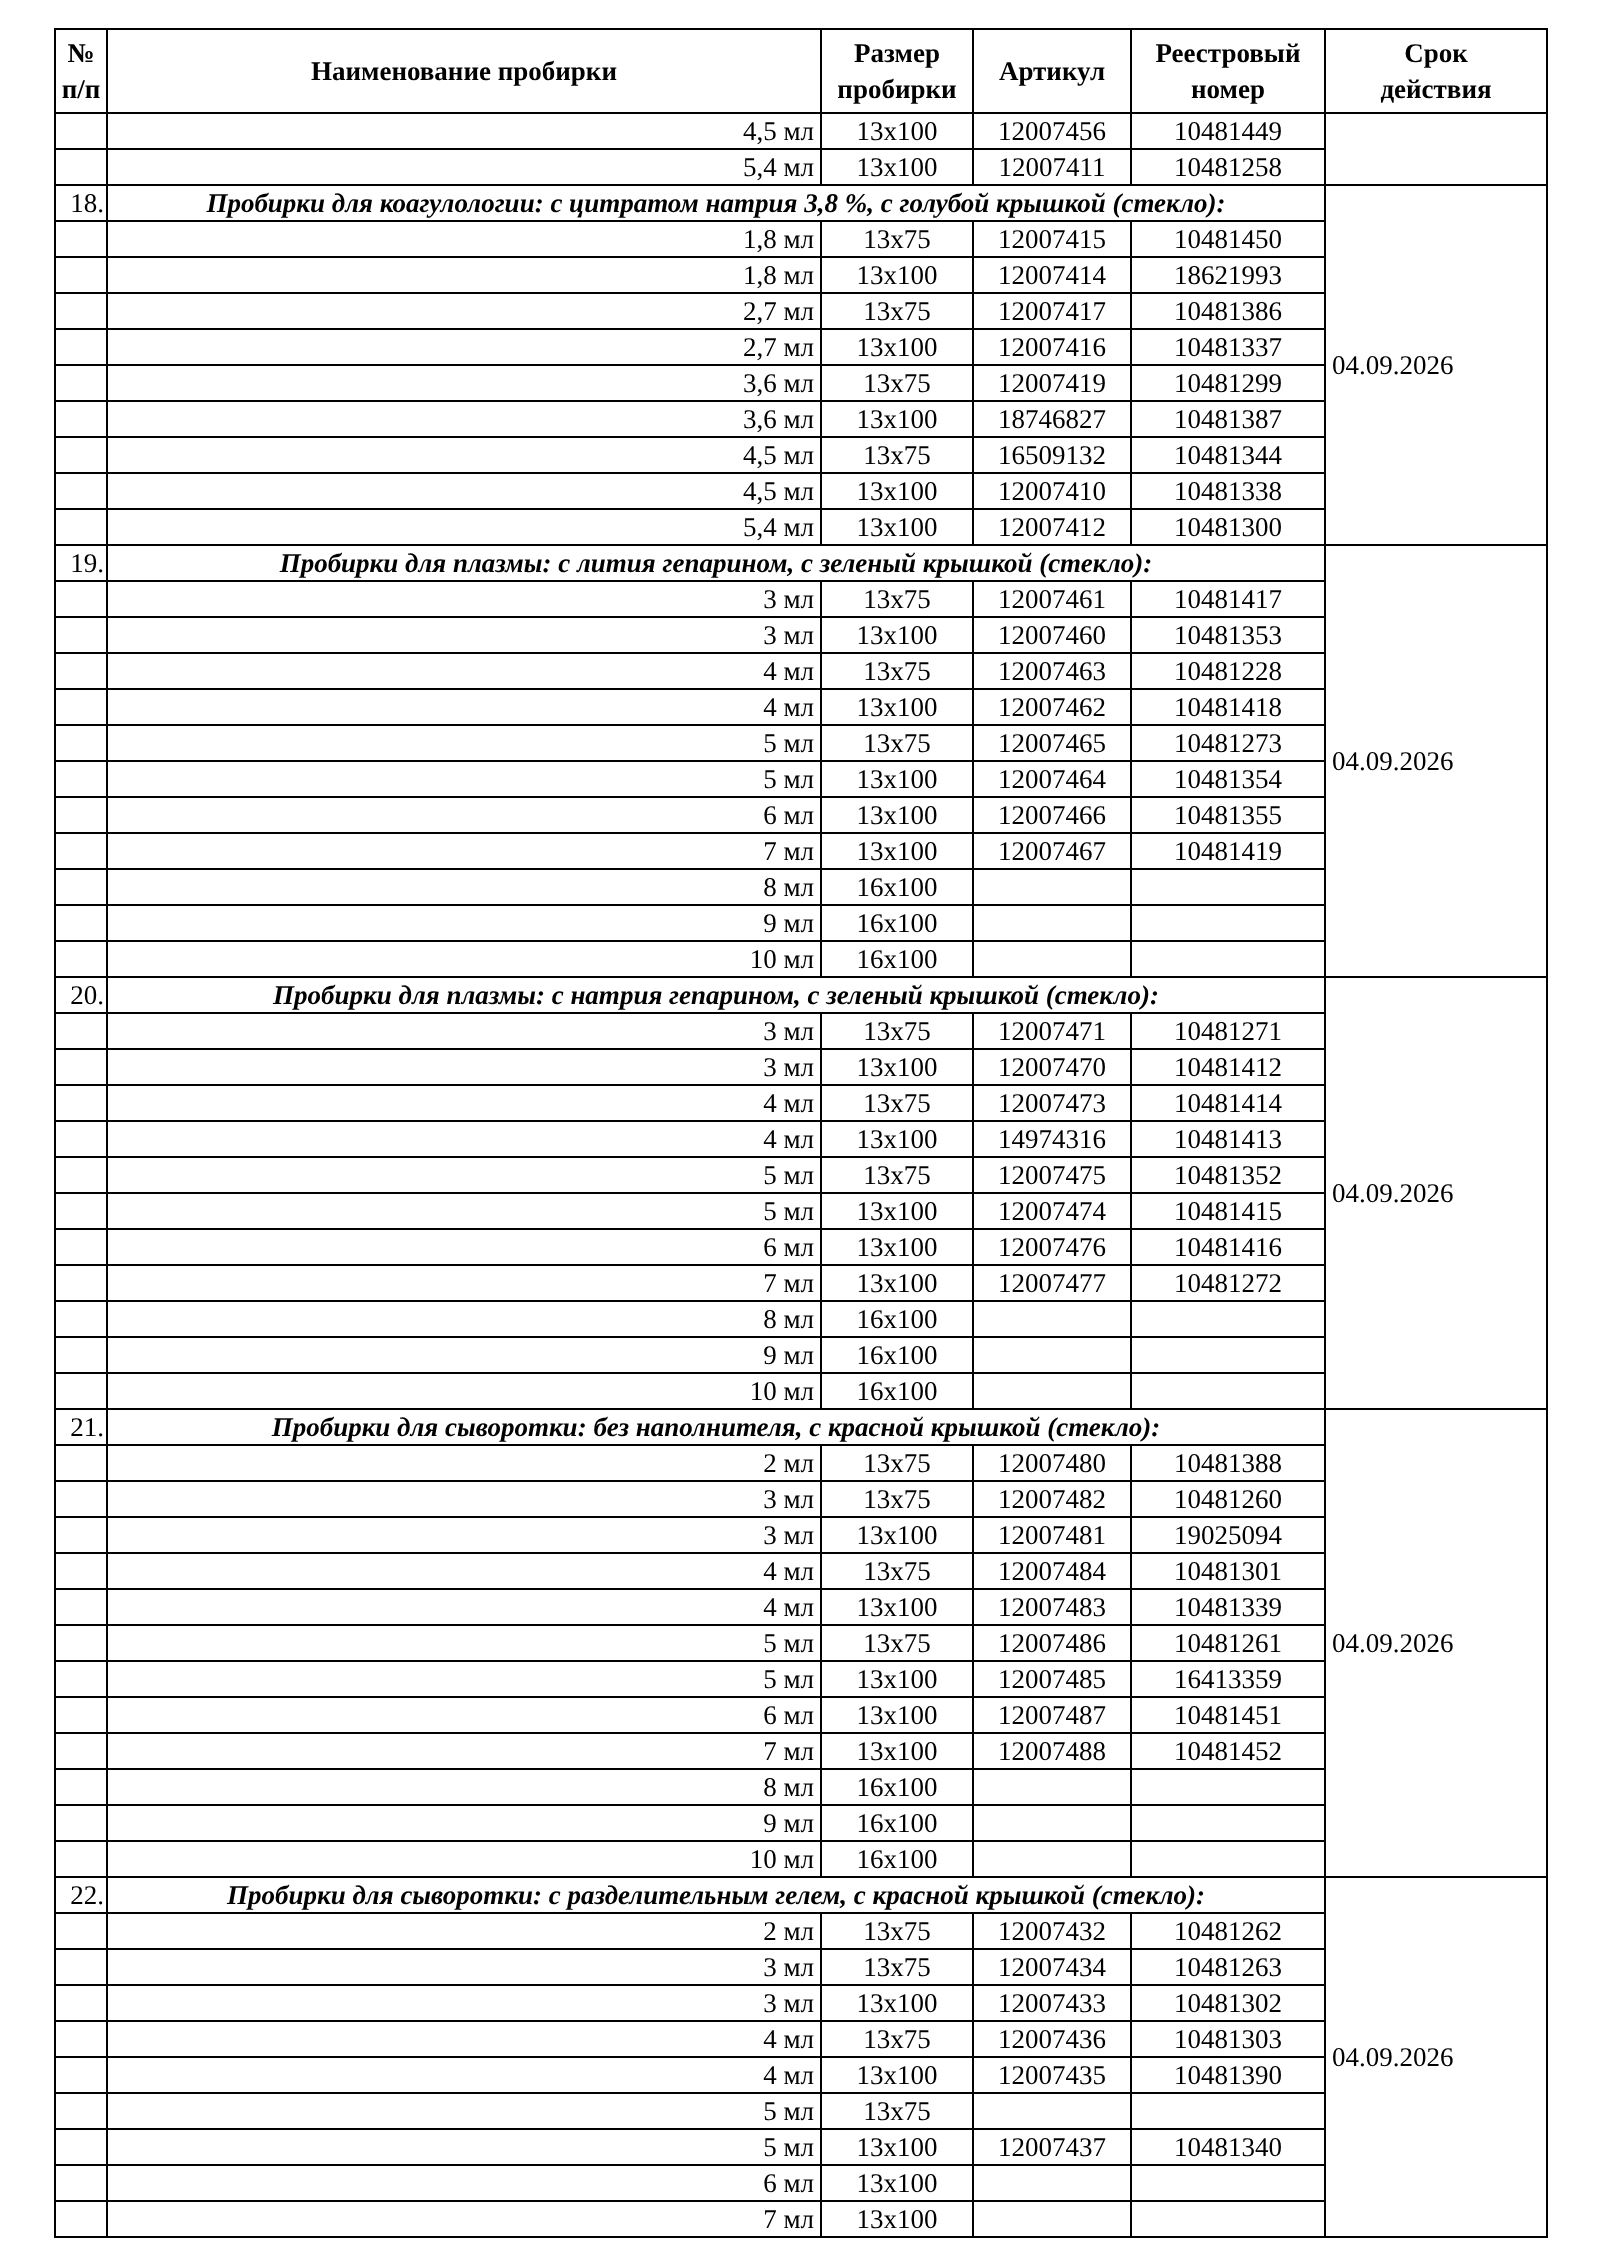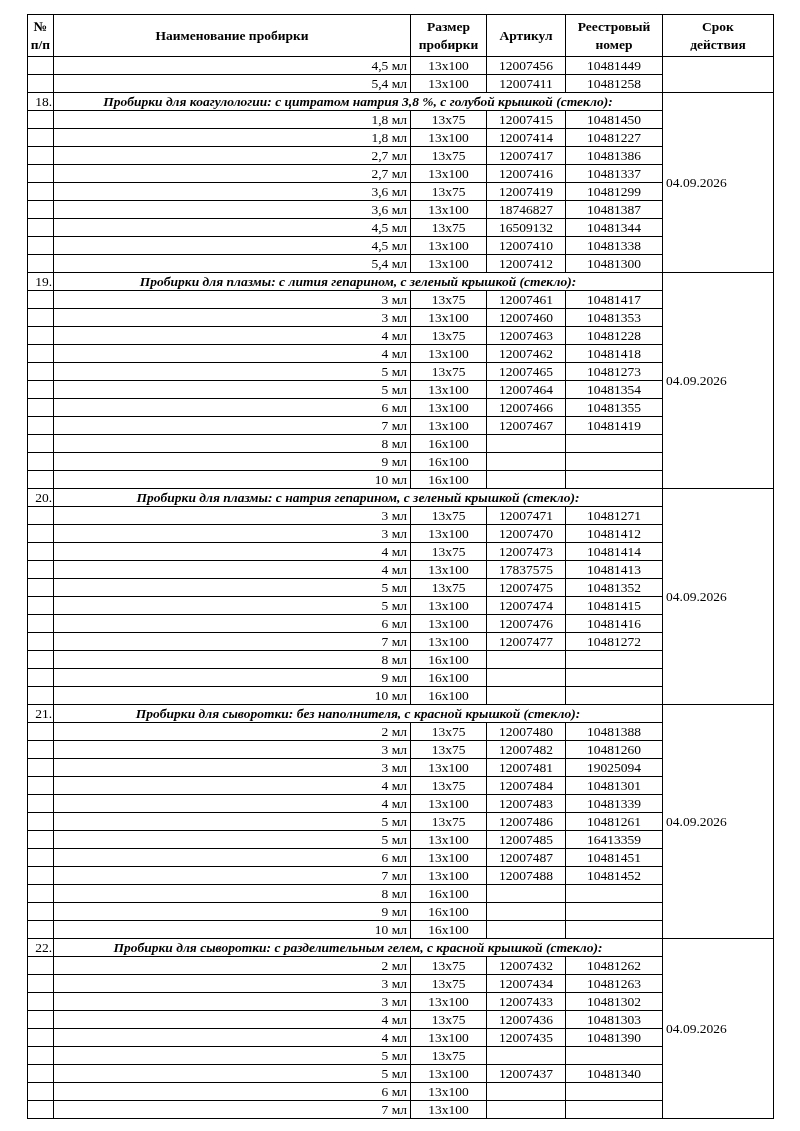--- a/index.html
+++ b/index.html
@@ -96,21 +96,21 @@
           <td class="name">1,8 мл</td>
           <td class="ctr">13x75</td>
           <td class="ctr">12007415</td>
           <td class="ctr">10481450</td>
         </tr>
         <tr>
           <td class="num"></td>
           <td class="name">1,8 мл</td>
           <td class="ctr">13x100</td>
           <td class="ctr">12007414</td>
-          <td class="ctr">10481227</td>
+          <td class="ctr">18621993</td>
         </tr>
         <tr>
           <td class="num"></td>
           <td class="name">2,7 мл</td>
           <td class="ctr">13x75</td>
           <td class="ctr">12007417</td>
           <td class="ctr">10481386</td>
         </tr>
         <tr>
           <td class="num"></td>
@@ -259,21 +259,21 @@
           <td class="num"></td>
           <td class="name">4 мл</td>
           <td class="ctr">13x75</td>
           <td class="ctr">12007473</td>
           <td class="ctr">10481414</td>
         </tr>
         <tr>
           <td class="num"></td>
           <td class="name">4 мл</td>
           <td class="ctr">13x100</td>
-          <td class="ctr">17837575</td>
+          <td class="ctr">14974316</td>
           <td class="ctr">10481413</td>
         </tr>
         <tr>
           <td class="num"></td>
           <td class="name">5 мл</td>
           <td class="ctr">13x75</td>
           <td class="ctr">12007475</td>
           <td class="ctr">10481352</td>
         </tr>
         <tr>

